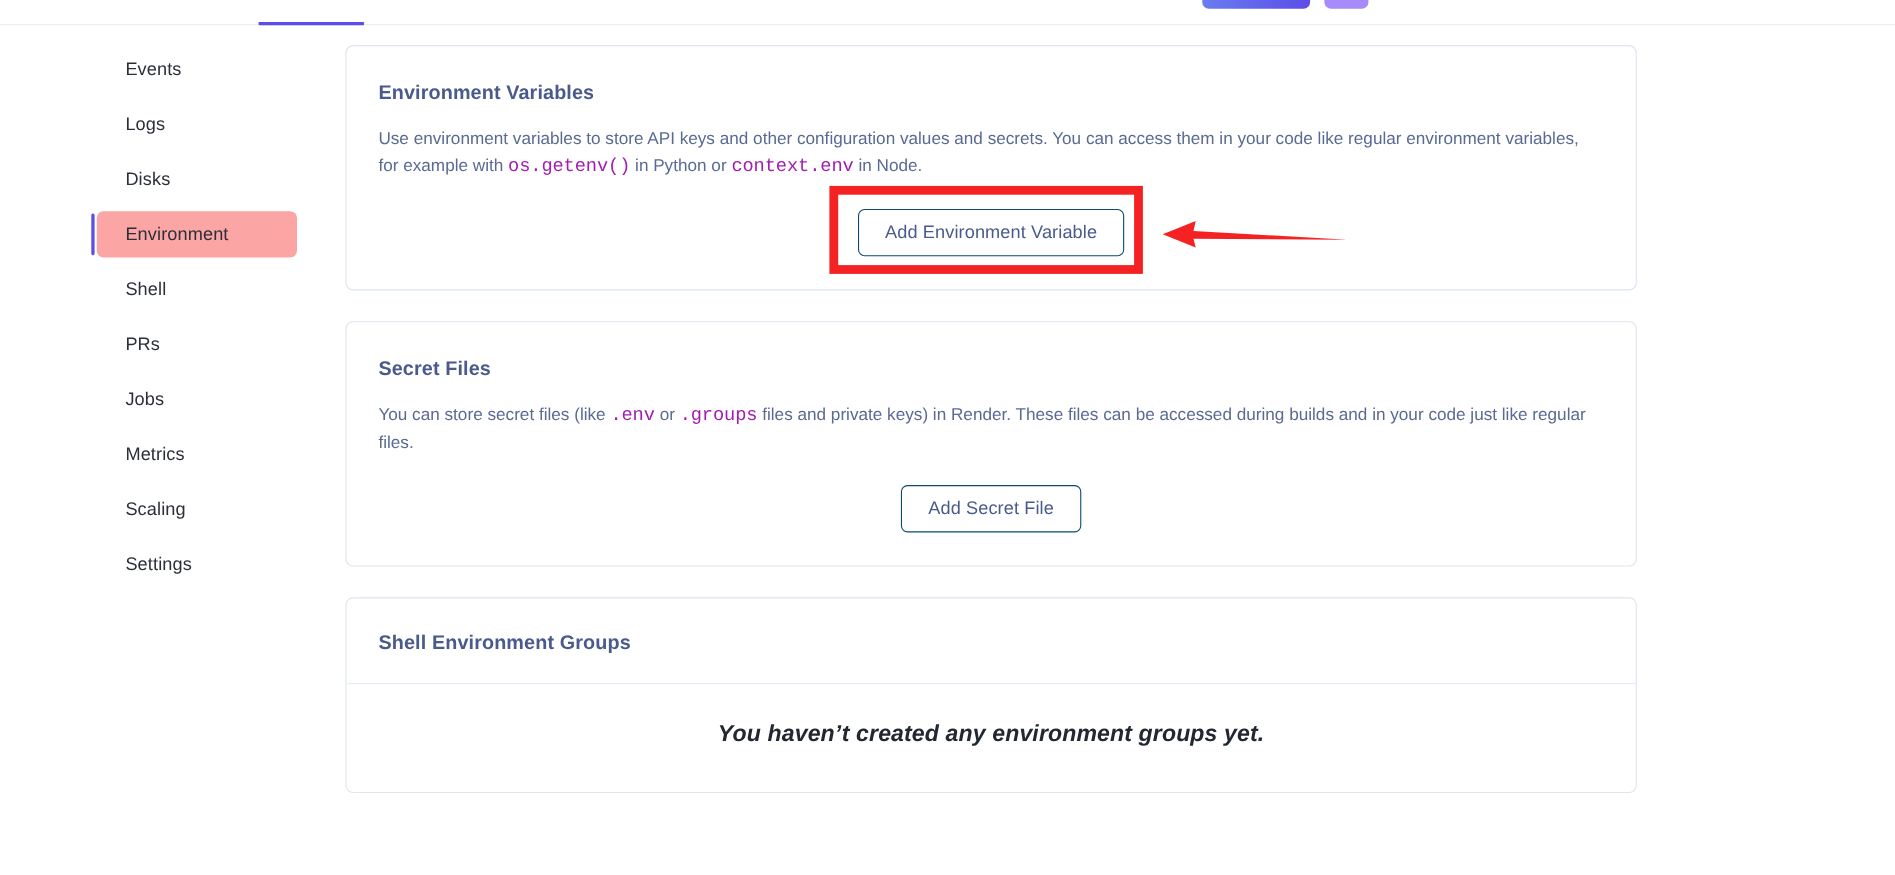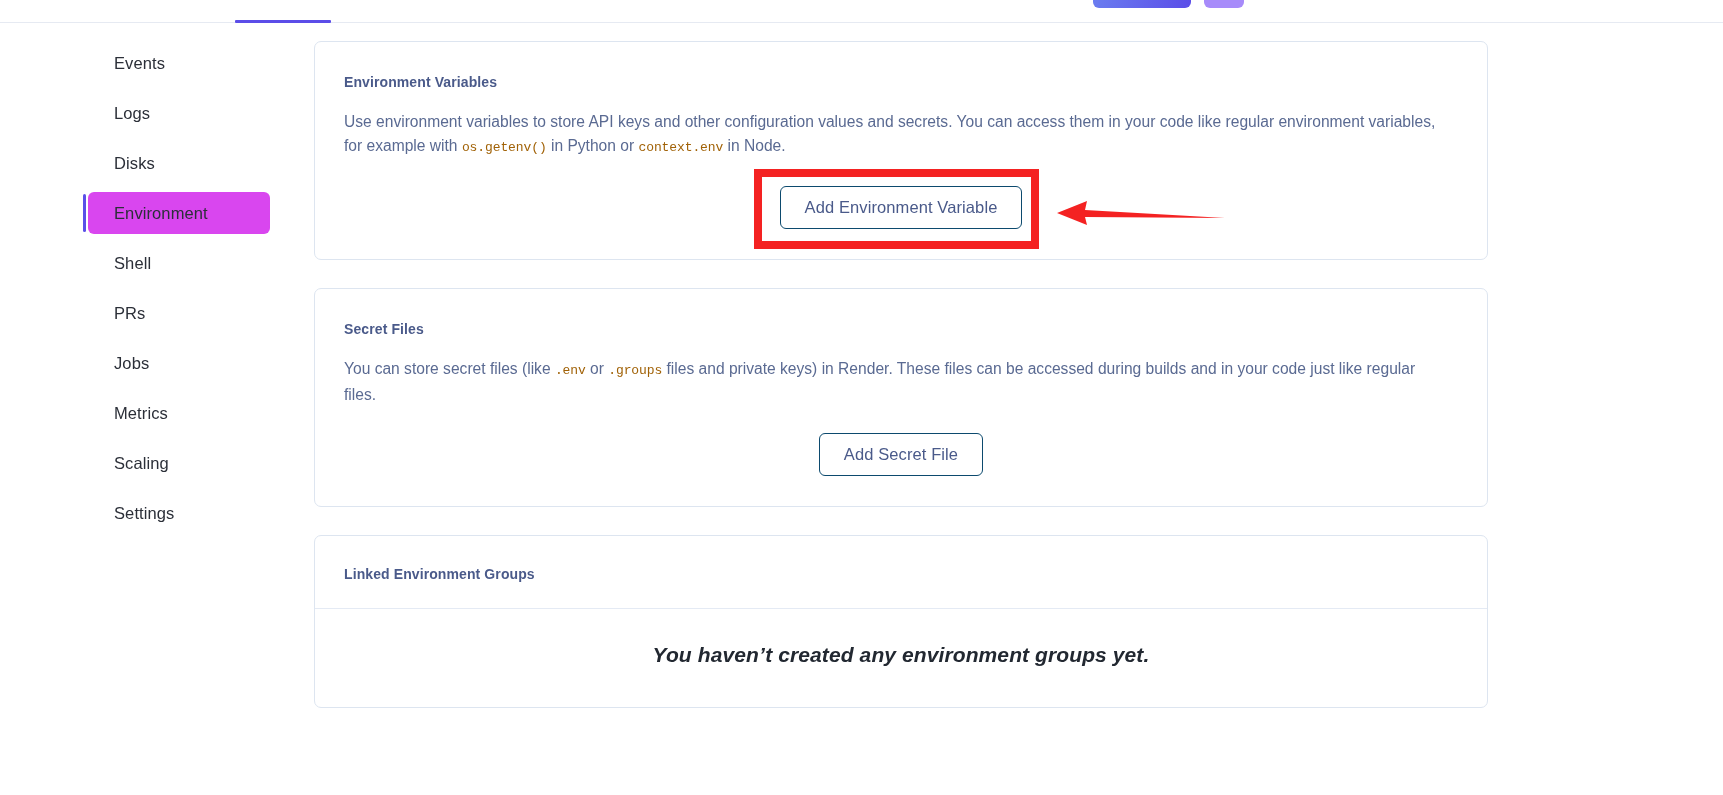--- a/index.html
+++ b/index.html
@@ -72,21 +72,21 @@
     align-items: center;
     padding-left: 26px;
     margin-bottom: 8px;
     border-radius: 6px;
     color: #2b2f38;
     font-size: 16.5px;
     letter-spacing: 0.1px;
     cursor: pointer;
   }
   .nav-item.active {
-    background: #d946ef;
+    background: #fca5a5;
   }
   .nav-item.active::before {
     content: "";
     position: absolute;
     left: -5px;
     top: 2px;
     bottom: 2px;
     width: 3px;
     border-radius: 2px;
     background: #5b50e8;
@@ -104,38 +104,38 @@
     border: 1px solid #dde5f0;
     border-radius: 7px;
     background: #ffffff;
     margin-bottom: 28px;
   }
 
   .card-body { padding: 32px 29px 30px 29px; }
 
   .card-title {
     color: #4a5a8a;
-    font-size: 14px;
+    font-size: 18px;
     font-weight: 600;
     letter-spacing: .1px;
   }
 
   .card-para {
     color: #5a6a92;
     font-size: 15.6px;
     line-height: 24px;
     margin-top: 20px;
     max-width: 1106px;
   }
   .card-para + .card-para { margin-top: 18px; }
 
   code {
     font-family: "Liberation Mono", "DejaVu Sans Mono", monospace;
-    font-size: 13px;
-    color: #a16207;
+    font-size: 17px;
+    color: #a21caf;
     letter-spacing: -0.1px;
   }
 
   .btn-row {
     display: flex;
     justify-content: center;
     margin-top: 26px;
   }
   .ghost-btn {
     font-family: "Liberation Sans", sans-serif;
@@ -251,21 +251,21 @@
           <span>You can store secret files (like </span><code>.env</code><span> or </span><code>.groups</code><span> files and private keys) in Render. These files can be accessed during builds and in your code just like regular files.</span>
         </p>
         <div class="btn-row">
           <button class="ghost-btn">Add Secret File</button>
         </div>
       </div>
     </section>
 
     <section class="card">
       <div class="card-header-only">
-        <h2 class="card-title">Linked Environment Groups</h2>
+        <h2 class="card-title">Shell Environment Groups</h2>
       </div>
       <div class="card-empty">
         <div class="empty-text">You haven’t created any environment groups yet.</div>
       </div>
     </section>
 
   </div>
 
   <div class="annot-box"></div>
   <svg class="annot-arrow" viewBox="0 0 170 34" xmlns="http://www.w3.org/2000/svg">

